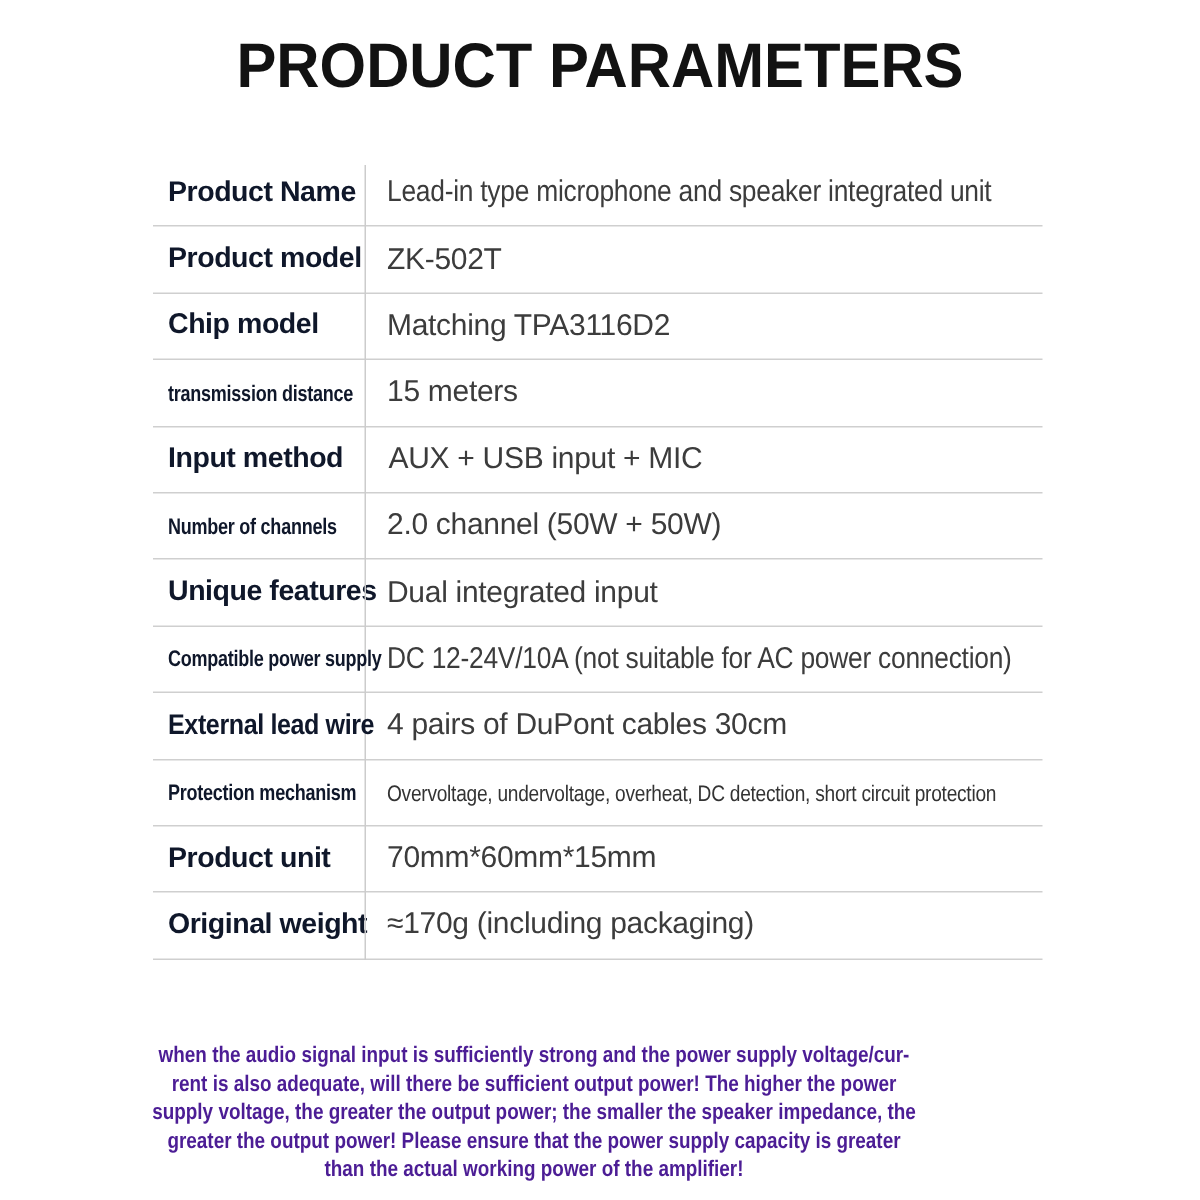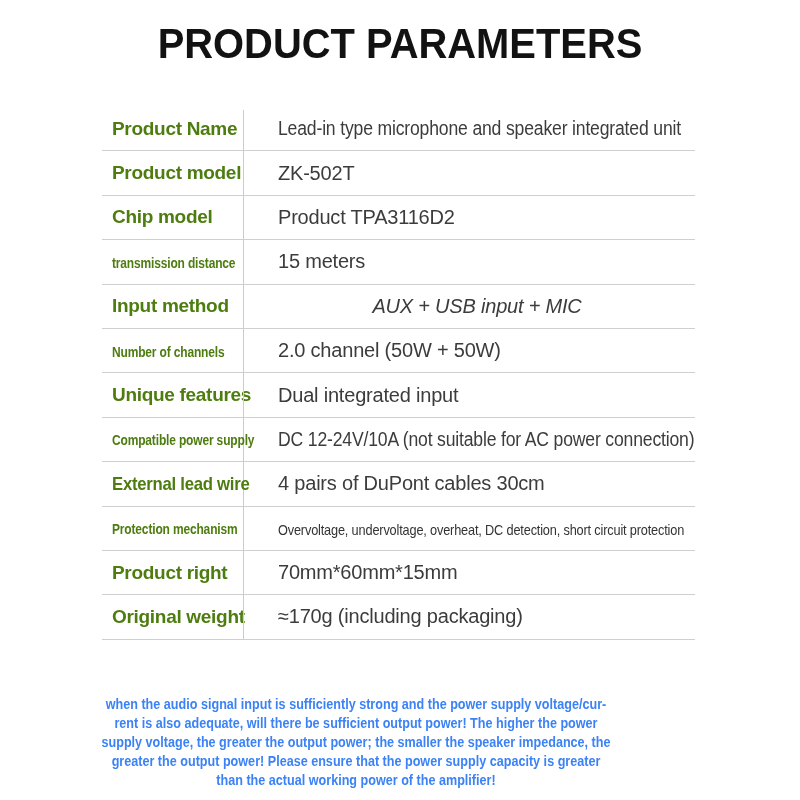--- a/index.html
+++ b/index.html
@@ -17,40 +17,40 @@
   }
   .vline{
     position:absolute;left:141px;top:3px;bottom:0;width:1px;background:#cccccc;
   }
   .row{
     box-sizing:border-box;height:44.4px;display:flex;align-items:center;
     border-bottom:1px solid #cfcfcf;
   }
   .label-cell{
     flex:0 0 141px;width:141px;box-sizing:border-box;padding-left:10px;
-    font-weight:bold;color:#4d7c0f;font-size:19px;letter-spacing:-0.3px;white-space:nowrap;
+    font-weight:bold;color:#0f172a;font-size:19px;letter-spacing:-0.3px;white-space:nowrap;
   }
   .value-cell{
-    flex:1;box-sizing:border-box;padding-left:35px;
+    flex:1;box-sizing:border-box;padding-left:15px;
     font-size:20px;color:#3c3c3c;white-space:nowrap;letter-spacing:-0.2px;
   }
-  .value-cell.center{padding-left:16px;text-align:center;font-style:italic;}
+  .value-cell.center{padding-left:16px;text-align:left;}
   .cond{
     display:inline-block;font-size:15px;transform:scaleX(0.8);
     transform-origin:left center;letter-spacing:-0.2px;
   }
   .squeeze{display:inline-block;transform:scaleX(0.88);transform-origin:left center;}
   .v-fit{display:inline-block;transform:scaleX(0.88);transform-origin:left center;}
   .v-small{
     display:inline-block;font-size:15px;transform:scaleX(0.85);
     transform-origin:left center;color:#333333;
   }
   .footer{
     position:absolute;top:694px;left:0;width:712px;text-align:center;
-    color:#3b82f6;font-weight:bold;font-size:15px;line-height:19px;
+    color:#4c1d95;font-weight:bold;font-size:15px;line-height:19px;
   }
   .fline{white-space:nowrap;transform:scaleX(0.84);transform-origin:50% 50%;}
 </style>
 </head>
 <body>
 
 <div class="title">PRODUCT PARAMETERS</div>
 
 <div class="spec-table">
   <div class="vline"></div>
@@ -60,21 +60,21 @@
     <div class="value-cell"><span class="v-fit">Lead-in type microphone and speaker integrated unit</span></div>
   </div>
 
   <div class="row">
     <div class="label-cell">Product model</div>
     <div class="value-cell">ZK-502T</div>
   </div>
 
   <div class="row">
     <div class="label-cell">Chip model</div>
-    <div class="value-cell">Product TPA3116D2</div>
+    <div class="value-cell">Matching TPA3116D2</div>
   </div>
 
   <div class="row">
     <div class="label-cell"><span class="cond">transmission distance</span></div>
     <div class="value-cell">15 meters</div>
   </div>
 
   <div class="row">
     <div class="label-cell">Input method</div>
     <div class="value-cell center">AUX + USB input + MIC</div>
@@ -100,21 +100,21 @@
     <div class="label-cell"><span class="squeeze">External lead wire</span></div>
     <div class="value-cell">4 pairs of DuPont cables 30cm</div>
   </div>
 
   <div class="row">
     <div class="label-cell"><span class="cond">Protection mechanism</span></div>
     <div class="value-cell"><span class="v-small">Overvoltage, undervoltage, overheat, DC detection, short circuit protection</span></div>
   </div>
 
   <div class="row">
-    <div class="label-cell">Product right</div>
+    <div class="label-cell">Product unit</div>
     <div class="value-cell">70mm*60mm*15mm</div>
   </div>
 
   <div class="row">
     <div class="label-cell">Original weight</div>
     <div class="value-cell">≈170g (including packaging)</div>
   </div>
 </div>
 
 <div class="footer">

